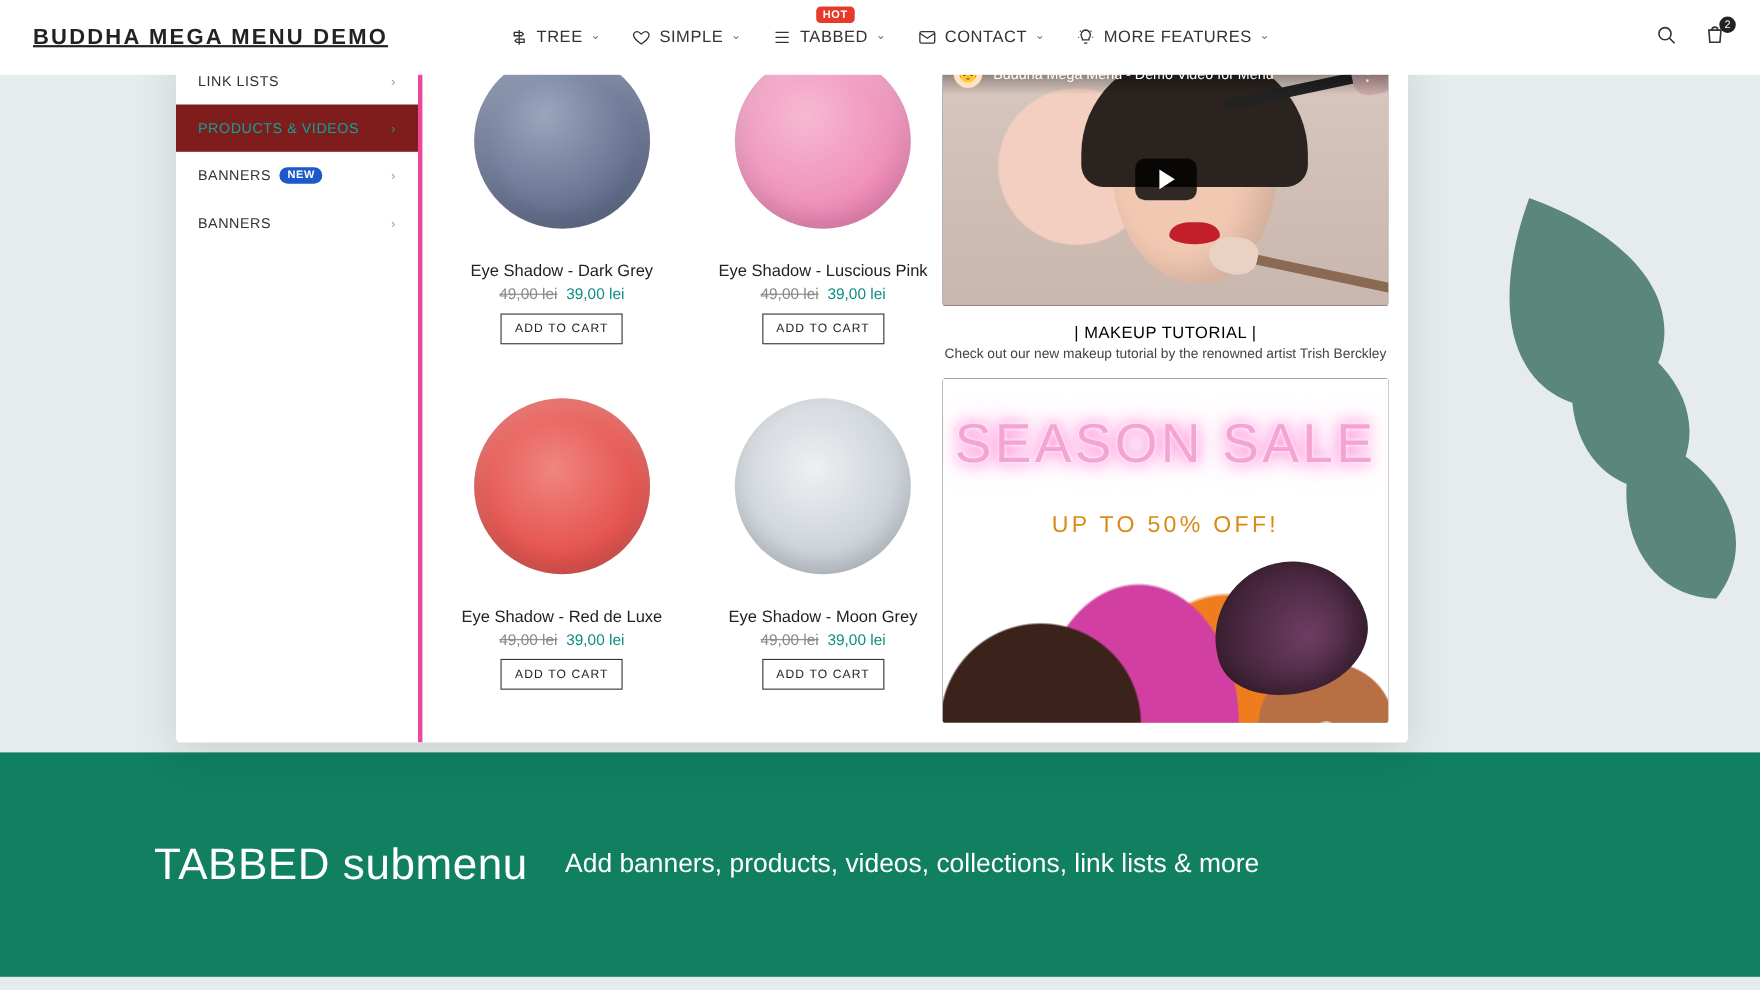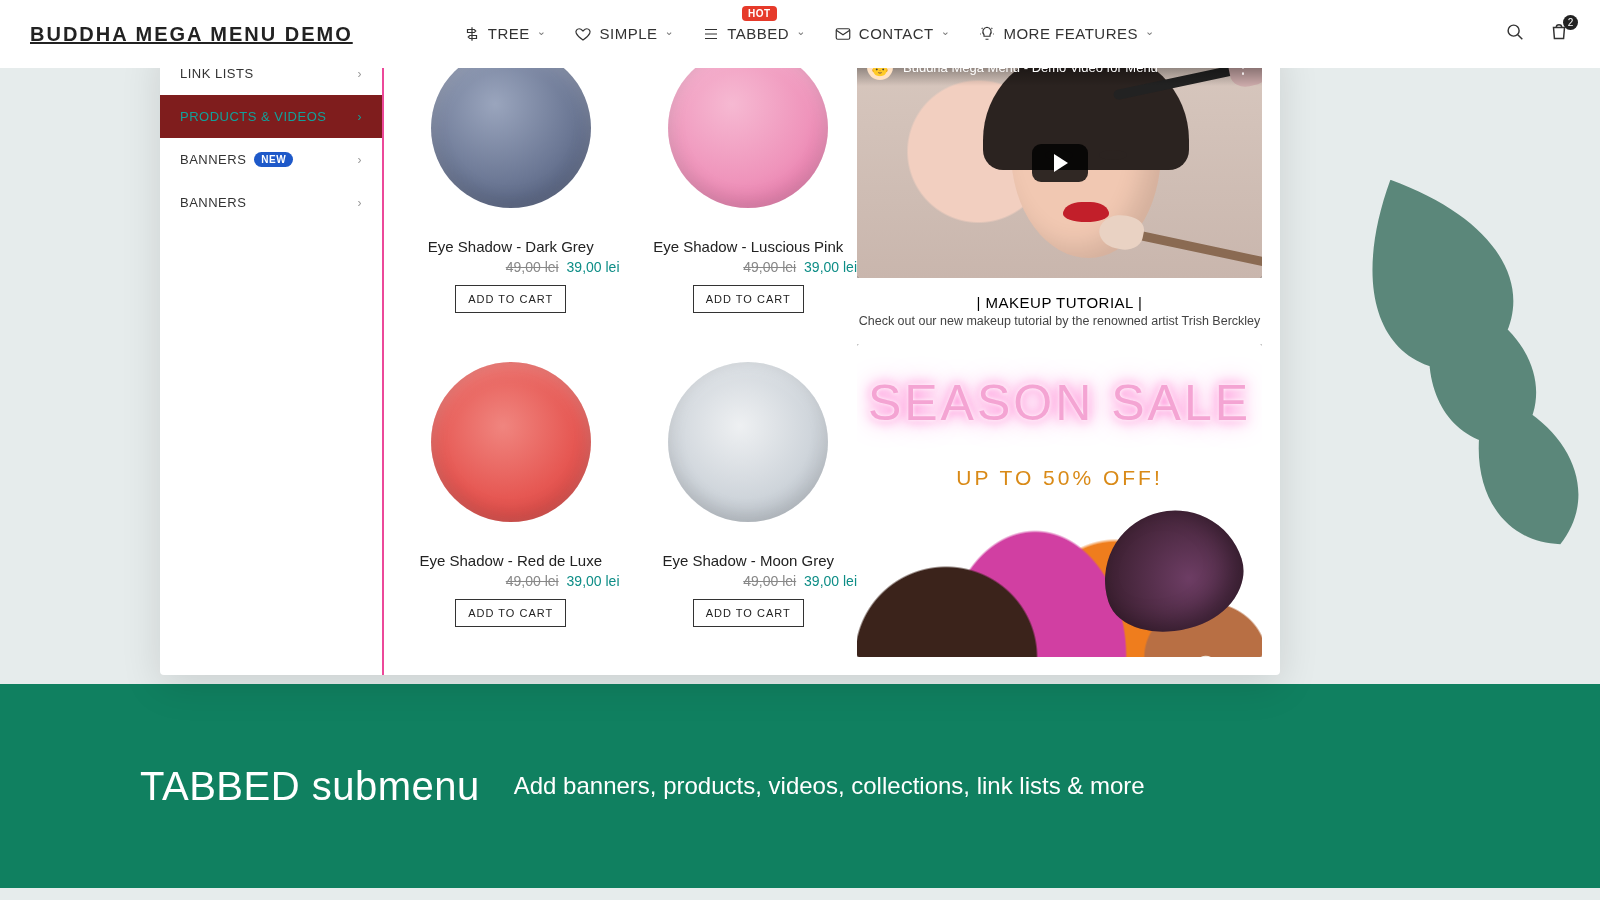--- a/index.html
+++ b/index.html
@@ -41,21 +41,21 @@
   }
 
   
   .mega-panel{
     position:absolute; z-index:4; top:42px; left:160px; right:320px; bottom:225px;
     background:#fff;  border-radius:4px;
     box-shadow:0 10px 40px rgba(0,0,0,.12);
     display:flex; overflow:hidden;
   }
   .side-tabs{
-    width:224px; border-right:2px solid #ec4899; padding:10px 0 20px;
+    width:224px; border-right:4px solid #ec4899; padding:10px 0 20px;
   }
   .side-tab{
     display:flex; align-items:center; justify-content:space-between;
     padding:14px 20px; font-size:13px; letter-spacing:.5px; color:#333;
     cursor:pointer;
   }
   .side-tab.active{ color:#11a19b; background:#7f1d1d;}
   .side-tab .chev{ color:#999; font-size:12px; }
   .side-tab.active .chev{ color:#11a19b; }
   .new-badge{
@@ -81,21 +81,21 @@
       radial-gradient(circle at 40% 35%, #9aa5bd 0%, #6c7895 55%, #44506f 100%),
       repeating-linear-gradient(45deg,#7a86a2 0 3px,#6c7895 3px 6px); }
   .sw-pink { background:
       radial-gradient(circle at 40% 35%, #f6b9d2 0%, #ef94bb 55%, #e06aa0 100%); }
   .sw-red  { background:
       radial-gradient(circle at 45% 40%, #f0857f 0%, #e65853 55%, #cf3c3a 100%); }
   .sw-moon { background:
       radial-gradient(circle at 45% 40%, #eef0f2 0%, #cfd5db 55%, #aab2bb 100%); }
 
   .prod-title{ font-size:15px; color:#222; margin-bottom:4px;}
-  .price-row{ font-size:14px; margin-bottom:10px;text-align:right;}
+  .price-row{ font-size:14px; margin-bottom:10px;}
   .price-old{ color:#888; text-decoration:line-through; margin-right:4px;}
   .price-new{ color:#0d8d86; }
   .atc{
     display:inline-block; border:1px solid #333; background:#fff; color:#222;
     font-size:11px; letter-spacing:1px; padding:7px 12px; cursor:pointer;
   }
 
   .right-col{ flex:1; display:flex; flex-direction:column; gap:16px; min-width:0}
   .video-box{
     height:230px; background:#000; border-radius:2px; position:relative; overflow:hidden;

